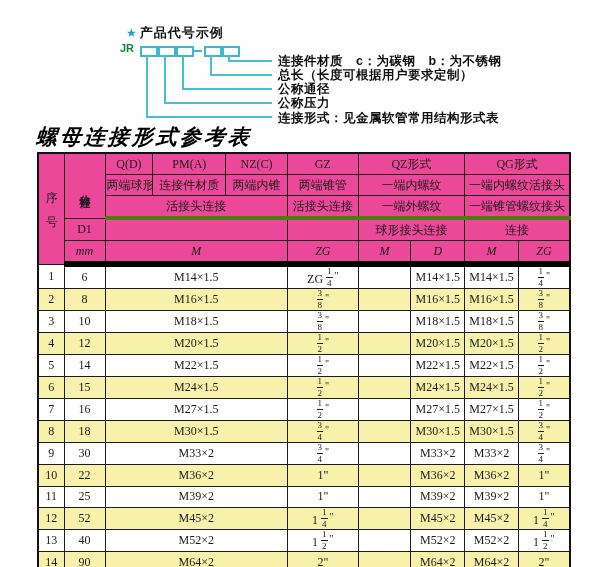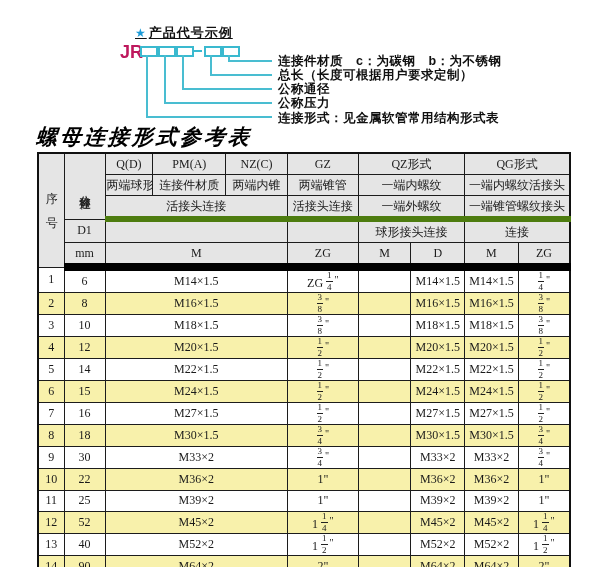--- a/index.html
+++ b/index.html
@@ -3,41 +3,41 @@
 <meta charset="utf-8">
 <style>
   html,body{margin:0;padding:0;}
   body{
     width:600px;height:567px;position:relative;background:#fff;
     font-family:"Liberation Serif","DejaVu Serif",serif;
     color:#1a1a1a;overflow:hidden;
   }
   
   .diagram{position:absolute;left:0;top:0;width:600px;height:125px;}
-  .diag-title{position:absolute;left:135px;top:24px;font-family:"Liberation Sans","DejaVu Sans",sans-serif;
-    font-weight:bold;font-size:13px;color:#111;letter-spacing:1px;text-decoration:underline;}
+  .diag-title{position:absolute;left:126px;top:24px;font-family:"Liberation Sans","DejaVu Sans",sans-serif;
+    font-weight:bold;font-size:13px;color:#111;letter-spacing:1px;}
   .diag-title .star{color:#1d9bd8;margin-right:2px;font-size:12px;}
   .code-prefix{position:absolute;left:120px;top:42px;font-family:"Liberation Sans","DejaVu Sans",sans-serif;
-    font-weight:bold;font-size:18px;color:#be185d;}
+    font-weight:bold;font-size:11px;color:#15803d;}
   .code-box{position:absolute;top:46px;width:14px;height:7px;border:2px solid #3ab9cf;background:#fff;}
   .code-dash{position:absolute;top:50px;width:9px;height:2px;background:#3ab9cf;}
   .lline{position:absolute;background:#49bdd1;}
   .diag-label{position:absolute;left:278px;font-family:"Liberation Sans","DejaVu Sans",sans-serif;
     font-weight:bold;font-size:12.5px;color:#111;white-space:nowrap;letter-spacing:0.5px;}
   
   .tbl-title{position:absolute;left:36px;top:123px;font-size:21px;font-weight:bold;
     font-style:italic;letter-spacing:3px;color:#000;transform:skewX(-4deg);}
   
   table.ref{position:absolute;left:37px;top:152px;width:534px;border-collapse:collapse;
     table-layout:fixed;border:2px solid #111;}
   .ref th,.ref td{border:1px solid #1c1c1c;padding:0 1px;text-align:center;vertical-align:middle;
     font-weight:normal;font-size:12px;overflow:hidden;white-space:nowrap;}
-  .ref thead th,.ref thead td{background:#e5e5e5;height:20px;}
-  .ref thead tr.r3 th,.ref thead tr.r3 td{border-bottom:6px solid #4d7c0f;}
-  .ref thead tr.r5 th{border-bottom:8px solid #000000;}
+  .ref thead th,.ref thead td{background:#ec4899;height:20px;}
+  .ref thead tr.r3 th,.ref thead tr.r3 td{border-bottom:4px solid #4d7c0f;}
+  .ref thead tr.r5 th{border-bottom:6px solid #000000;font-style:italic;}
   .ref tbody td{background:#fff;height:20.6px;}
   .ref tbody tr.alt td{background:#f8f1ab;}
   .v-text{writing-mode:vertical-rl;text-orientation:upright;margin:0 auto;}
   .seq-v{letter-spacing:26px;}
   .dn-v{letter-spacing:1px;font-size:11.5px;}
   
   .fr{display:inline-block;vertical-align:-3px;text-align:center;font-size:9px;line-height:1;}
   .fr .nu{display:block;border-bottom:1px solid #222;padding:0 1px 1px;}
   .fr .de{display:block;padding-top:1px;}
   .inch{font-size:10px;vertical-align:4px;margin-left:2px;}

